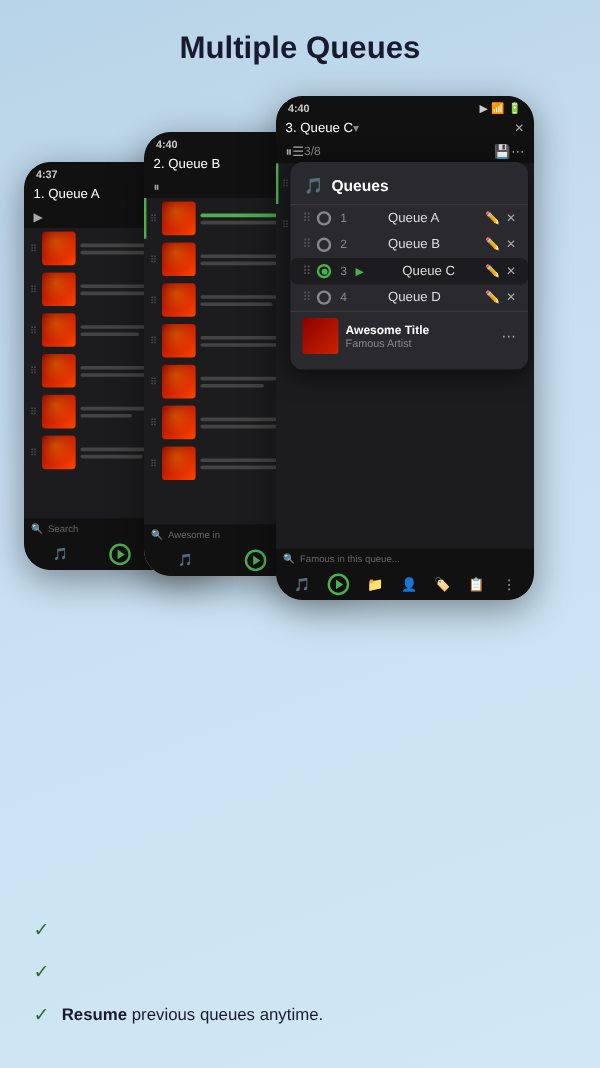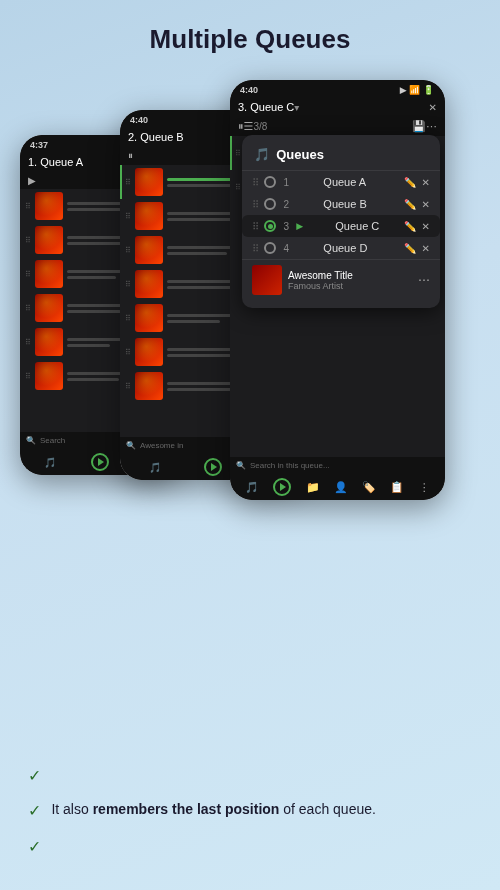--- a/index.html
+++ b/index.html
@@ -269,21 +269,21 @@
 
     .now-playing-thumb {
       width: 30px;
       height: 30px;
       background: linear-gradient(135deg, #8B0000, #cc2200);
       border-radius: 3px;
       flex-shrink: 0;
     }
 
     .now-playing-info { flex: 1; }
-    .now-playing-title { font-size: 10px; color: #fff; font-weight: 400; }
+    .now-playing-title { font-size: 10px; color: #fff; font-weight: 700; }
     .now-playing-artist { font-size: 9px; color: #888; }
 
     
     .features-section {
       position: absolute;
       bottom: 0;
       left: 0;
       right: 0;
       padding: 16px 28px 20px;
       background: transparent;
@@ -598,21 +598,21 @@
             <div class="now-playing-info">
               <div class="now-playing-title">Awesome Title</div>
               <div class="now-playing-artist">Famous Artist</div>
             </div>
             <span style="font-size:12px;color:#aaa;">⋯</span>
           </div>
         </div>
 
         <div class="search-bar" style="margin-top:auto;">
           <span>🔍</span>
-          <span>Search in this queue...</span>
+          <span>Famous in this queue...</span>
         </div>
         <div class="bottom-nav">
           <span style="font-size:11px;color:#aaa;">🎵</span>
           <div class="play-btn-circle">
               <div class="play-tri"></div>
             </div>
           <span style="font-size:11px;color:#aaa;">📁</span>
           <span style="font-size:11px;color:#aaa;">👤</span>
           <span style="font-size:11px;color:#aaa;">🏷️</span>
           <span style="font-size:11px;color:#aaa;">📋</span>
@@ -623,20 +623,20 @@
   </div>
 
 </div>
 
 <div class="features-section">
   <div class="feature-item">
     <span class="check-icon">✓</span>
   </div>
   <div class="feature-item">
     <span class="check-icon">✓</span>
-    <span class="feature-text">
-      It also <strong>remembers the last position</strong> of each queue.
-    </span>
   </div>
   <div class="feature-item">
     <span class="check-icon">✓</span>
+    <span class="feature-text">
+      <strong>Resume</strong> previous queues anytime.
+    </span>
   </div>
 </div>
 
 </body></html>

